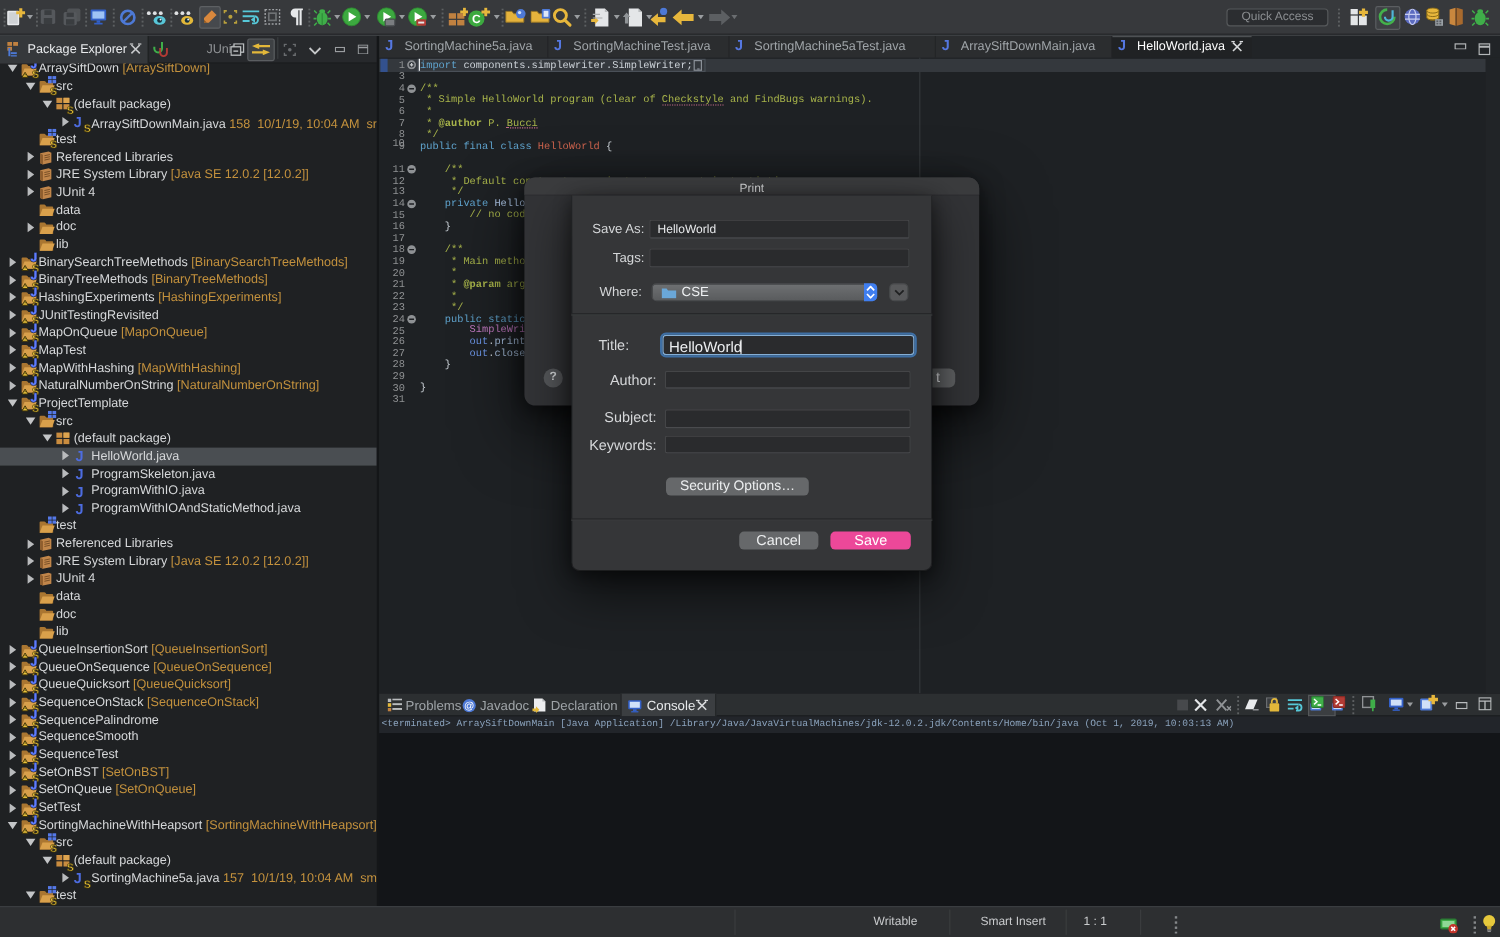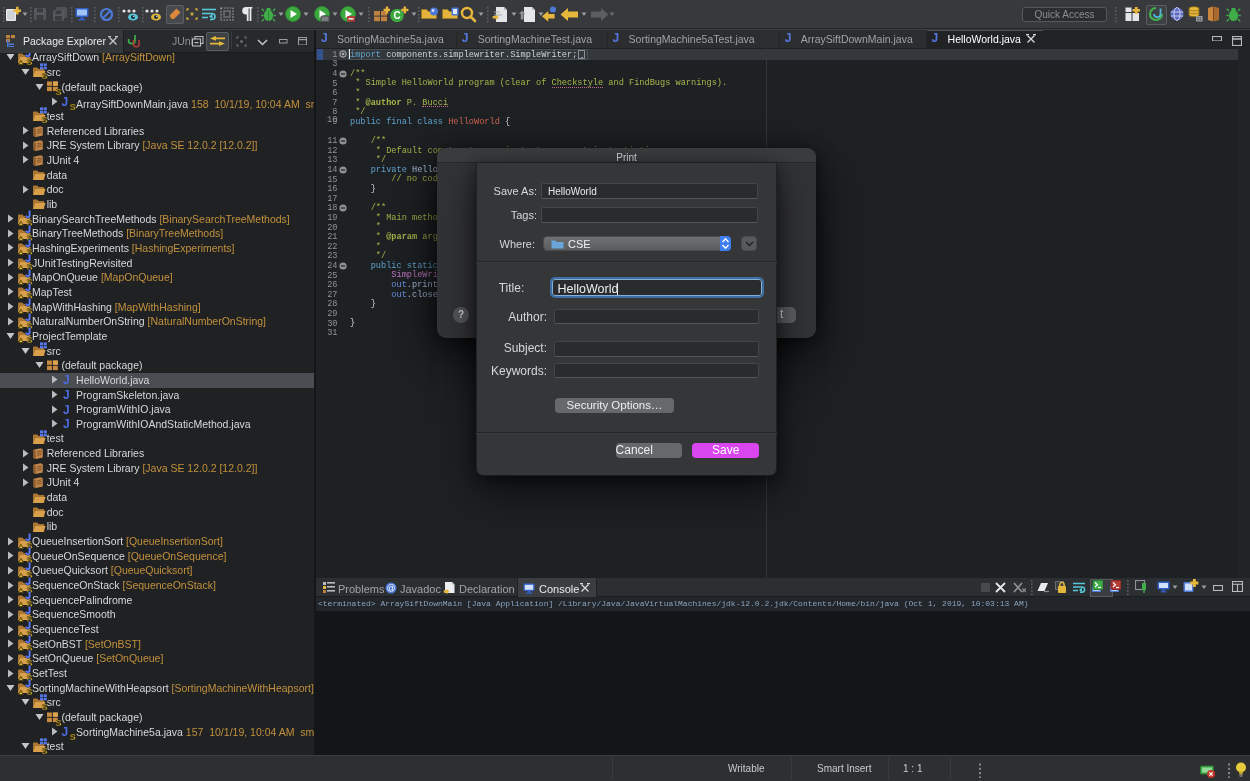--- a/index.html
+++ b/index.html
@@ -1235,13 +1235,13 @@
   </div>
 <div style="position:absolute;left:476px;top:310.5px;color:#d5d7d9;font:400 12px 'Liberation Sans';white-space:pre;line-height:1;width:71px;text-align:right">Author:</div>
 <div style="position:absolute;left:553.5px;top:308.5px;width:205.5px;height:15.5px;background:#2a2b2d;border:1px solid #444547;border-bottom-color:#55565a;border-radius:2px;"></div>
 <div style="position:absolute;left:476px;top:341.8px;color:#d5d7d9;font:400 12px 'Liberation Sans';white-space:pre;line-height:1;width:71px;text-align:right">Subject:</div>
 <div style="position:absolute;left:553.5px;top:341.2px;width:205.5px;height:15.5px;background:#2a2b2d;border:1px solid #444547;border-bottom-color:#55565a;border-radius:2px;"></div>
 <div style="position:absolute;left:476px;top:365px;color:#d5d7d9;font:400 12px 'Liberation Sans';white-space:pre;line-height:1;width:71px;text-align:right">Keywords:</div>
 <div style="position:absolute;left:553.5px;top:362.5px;width:205.5px;height:15.5px;background:#2a2b2d;border:1px solid #444547;border-bottom-color:#55565a;border-radius:2px;"></div>
 <div style="position:absolute;left:554.8px;top:398.2px;width:119.5px;height:15px;background:#66686a;border-radius:4px;color:#eceeef;font:11.5px 'Liberation Sans';text-align:center;line-height:14.5px">Security Options…</div>
 <div style="position:absolute;left:475.5px;top:431.8px;width:301.5px;height:1px;background:#242526"></div>
 <div style="position:absolute;left:475.5px;top:432.8px;width:301.5px;height:1px;background:#383a3b"></div>
-<div style="position:absolute;left:615.6px;top:442.6px;width:66.6px;height:15px;background:#66686a;border-radius:4px;color:#eceeef;font:12px 'Liberation Sans';line-height:14.5px">Cancel</div>
-<div style="position:absolute;left:692.4px;top:442.6px;width:66.5px;height:15px;background:#d946ef;border-radius:4px;color:#ffffff;font:12px 'Liberation Sans';text-align:center;line-height:14.5px">Save</div>
+<div style="position:absolute;left:615.6px;top:442.6px;width:66.6px;height:15px;background:#66686a;border-radius:4px;color:#eceeef;font:12px 'Liberation Sans';text-align:center;line-height:14.5px">Cancel</div>
+<div style="position:absolute;left:692.4px;top:442.6px;width:66.5px;height:15px;background:#ec4899;border-radius:4px;color:#ffffff;font:12px 'Liberation Sans';text-align:center;line-height:14.5px">Save</div>
 </body></html>

